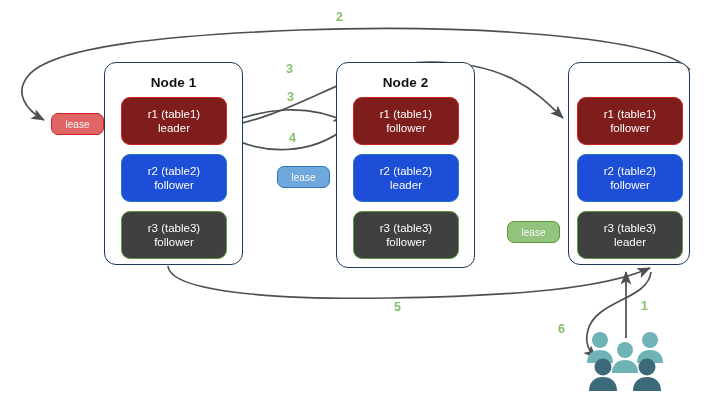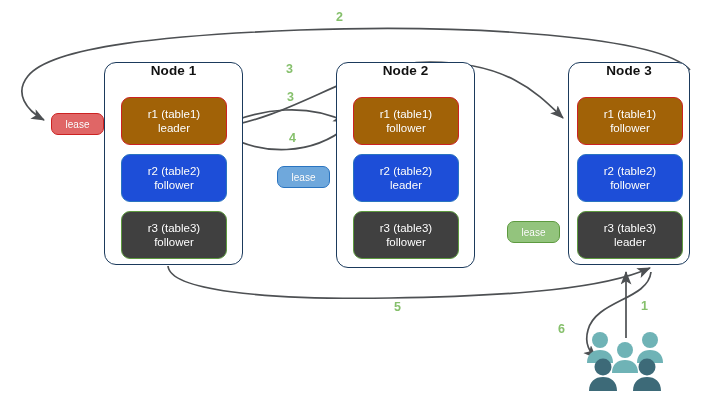--- a/index.html
+++ b/index.html
@@ -24,41 +24,41 @@
     position: absolute;
     box-sizing: border-box;
     border: 1.4px solid #1b3a5c;
     border-radius: 12px;
     background: #ffffff;
   }
   .node-title {
     position: absolute;
     width: 100%;
     text-align: center;
-    top: 0;
+    top: 12px;
     font-size: 13.5px;
     font-weight: bold;
     color: #111111;
     letter-spacing: .1px;
   }
   .replica {
     position: absolute;
     box-sizing: border-box;
     border-radius: 9px;
     display: flex;
     flex-direction: column;
     align-items: center;
     justify-content: center;
     font-size: 11.5px;
     line-height: 1.25;
     color: #ffffff;
     text-align: center;
     text-shadow: 0 0 1px rgba(0,0,0,.12);
   }
-  .replica.red   { background: #a16207; border: 1.3px solid #cc2222; }
+  .replica.red   { background: #7f1d1d; border: 1.3px solid #cc2222; }
   .replica.blue  { background: #1d4ed8; border: 1.3px solid #2a74c0; }
   .replica.green { background: #404040; border: 1.3px solid #5d9a3f; }
 
   .lease {
     position: absolute;
     box-sizing: border-box;
     border-radius: 7px;
     display: flex;
     align-items: center;
     justify-content: center;
@@ -136,21 +136,20 @@
     <span>r2 (table2)</span>
     <span>leader</span>
   </div>
   <div class="replica green" style="left:16px; top:148px; width:106px; height:48px;">
     <span>r3 (table3)</span>
     <span>follower</span>
   </div>
 </div>
 
 <div class="node-box" style="left:568px; top:62px; width:122px; height:203px;">
-  <div class="node-title">Node 3</div>
   <div class="replica red" style="left:8px; top:34px; width:106px; height:48px;">
     <span>r1 (table1)</span>
     <span>follower</span>
   </div>
   <div class="replica blue" style="left:8px; top:91px; width:106px; height:48px;">
     <span>r2 (table2)</span>
     <span>follower</span>
   </div>
   <div class="replica green" style="left:8px; top:148px; width:106px; height:48px;">
     <span>r3 (table3)</span>

